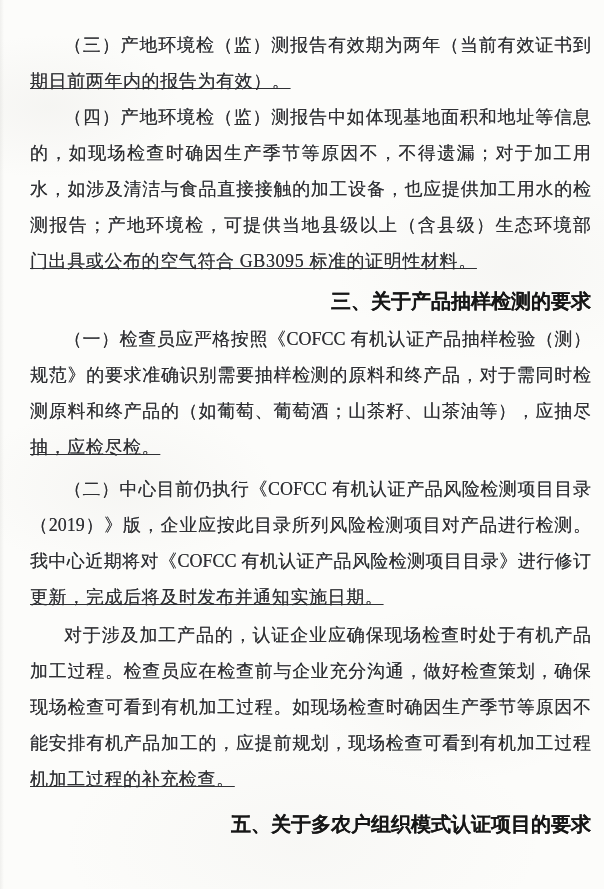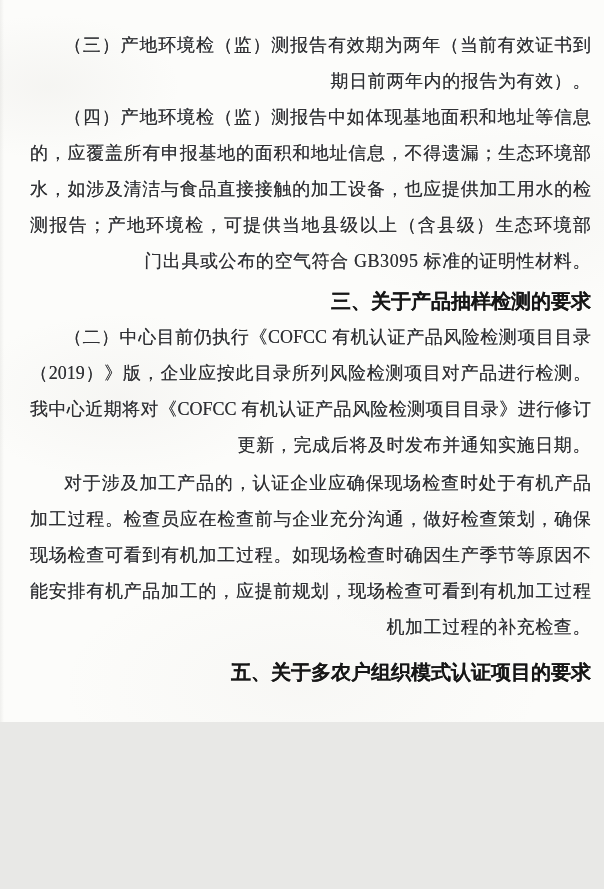--- a/index.html
+++ b/index.html
@@ -3,21 +3,21 @@
 <meta charset="utf-8">
 <style>
   html, body {
     margin: 0;
     padding: 0;
     background: #e8e8e6;
   }
   .page {
     position: relative;
     width: 604px;
-    height: 722px;
+    height: 889px;
     background: #fcfcfa;
     overflow: hidden;
     font-family: "Liberation Serif", "DejaVu Serif", serif;
   }
   .scan-noise {
     position: absolute;
     inset: 0;
     pointer-events: none;
     background:
       radial-gradient(220px 120px at 8% 12%, rgba(185,182,175,.10), transparent 60%),
@@ -40,63 +40,69 @@
     font-size: 18px;
     color: #2f3034;
     text-shadow: 0 0 0.45px rgba(47,48,52,0.75);
     overflow: hidden;
   }
   .just {
     text-align: justify;
     text-align-last: justify;
     text-justify: inter-character;
   }
-  .end { text-align: right; letter-spacing: 0.6px; }
+  .end { text-align: left; letter-spacing: 0.6px; text-decoration: underline; }
   .ind { text-indent: 34px; }
   .heading {
     font-family: "Liberation Sans", "DejaVu Sans", sans-serif;
     font-weight: 700;
     font-size: 20px;
     color: #161616;
     height: 36px;
     line-height: 36px;
     padding-left: 32px;
     text-shadow: 0 0 0.4px rgba(20,20,20,0.8);
     overflow: hidden;
     text-align: right;
   }
   .mt2 { margin-top: 2px; }
   .mt4 { margin-top: 4px; }
-  .mt6 { margin-top: 0; }
+  .mt6 { margin-top: 6px; }
   .mt8 { margin-top: 8px; }
   .mt9 { margin-top: 9px; }
 </style>
 </head>
 <body>
 
 <div class="page">
   <div class="scan-noise"></div>
 
   <div class="content">
 
     <div class="para">
       <div class="ln just ind">（三）产地环境检（监）测报告有效期为两年（当前有效证书到</div>
       <div class="ln end">期日前两年内的报告为有效）。</div>
     </div>
 
     <div class="para">
       <div class="ln just ind">（四）产地环境检（监）测报告中如体现基地面积和地址等信息</div>
-      <div class="ln just">的，应覆盖所有申报基地的面积和地址信息，不得遗漏；生态环境部</div>
+      <div class="ln just">的，如现场检查时确因生产季节等原因不，不得遗漏；对于加工用</div>
       <div class="ln just">水，如涉及清洁与食品直接接触的加工设备，也应提供加工用水的检</div>
       <div class="ln just">测报告；产地环境检，可提供当地县级以上（含县级）生态环境部</div>
       <div class="ln end">门出具或公布的空气符合 GB3095 标准的证明性材料。</div>
     </div>
 
     <div class="heading mt4">三、关于产品抽样检测的要求</div>
 
+    <div class="para mt2">
+      <div class="ln just ind">（一）检查员应严格按照《COFCC 有机认证产品抽样检验（测）</div>
+      <div class="ln just">规范》的要求准确识别需要抽样检测的原料和终产品，对于需同时检</div>
+      <div class="ln just">测原料和终产品的（如葡萄、葡萄酒；山茶籽、山茶油等），应抽尽</div>
+      <div class="ln end">抽，应检尽检。</div>
+    </div>
 
     <div class="para mt6">
       <div class="ln just ind">（二）中心目前仍执行《COFCC 有机认证产品风险检测项目目录</div>
       <div class="ln just">（2019）》版，企业应按此目录所列风险检测项目对产品进行检测。</div>
       <div class="ln just">我中心近期将对《COFCC 有机认证产品风险检测项目目录》进行修订</div>
       <div class="ln end">更新，完成后将及时发布并通知实施日期。</div>
     </div>
 
 
     <div class="para mt2">

